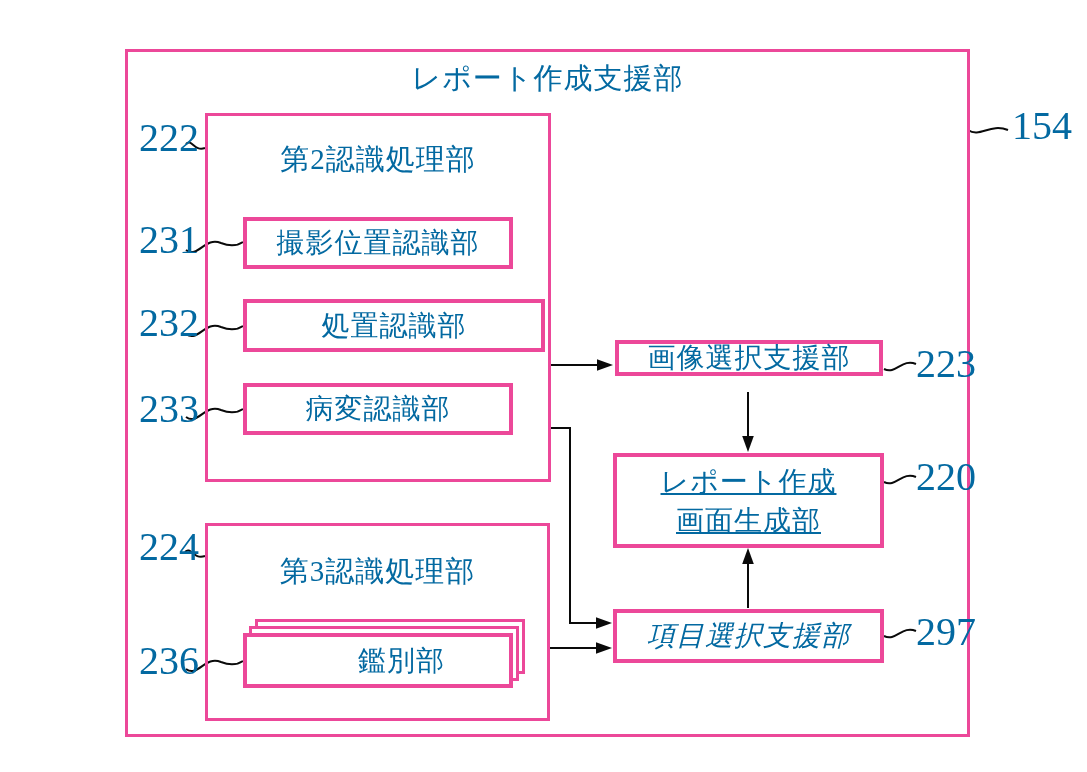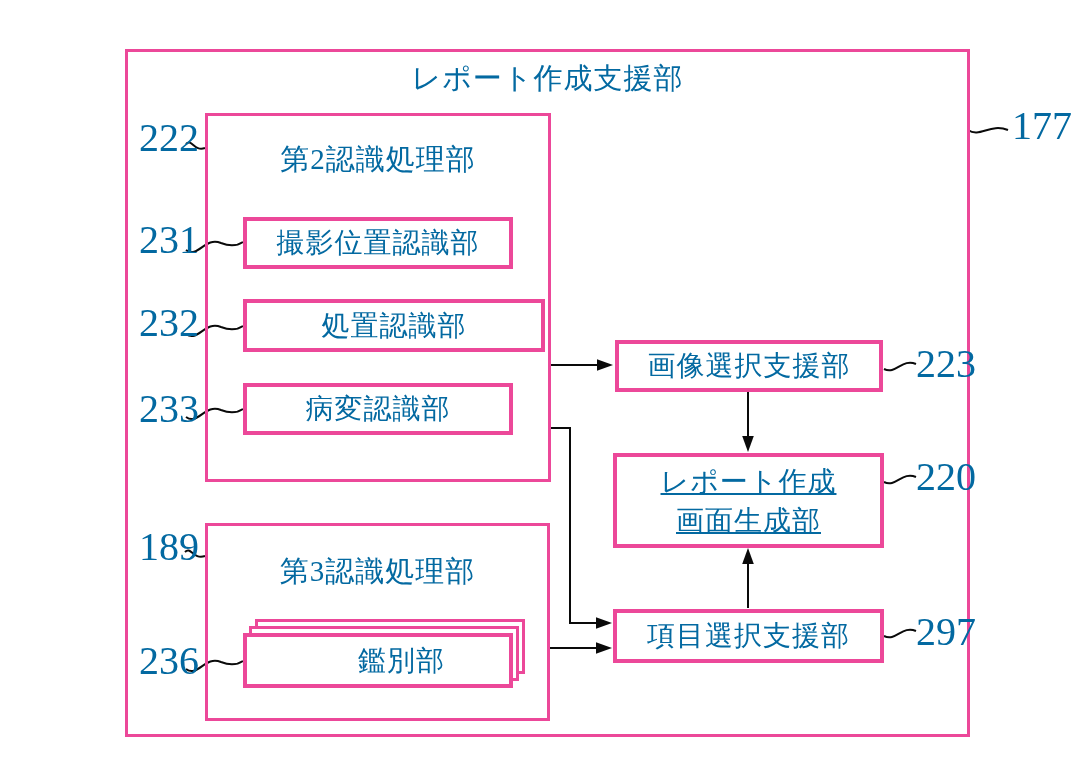--- a/index.html
+++ b/index.html
@@ -91,33 +91,33 @@
 
   <div class="box thick cellbox" style="left:243px;top:383px;width:270px;height:52px;">病変認識部</div>
 
   <div class="box hollow" style="left:205px;top:523px;width:345px;height:198px;"></div>
   <div class="grouplabel" style="left:205px;top:552px;width:345px;height:40px;">第3認識処理部</div>
 
   <div class="box" style="left:255px;top:619px;width:270px;height:55px;"></div>
   <div class="box" style="left:249px;top:626px;width:270px;height:55px;"></div>
   <div class="box thick cellbox" style="left:243px;top:633px;width:270px;height:55px;padding-left:47px;">鑑別部</div>
 
-  <div class="box thick cellbox" style="left:615px;top:340px;width:268px;height:52px;">画像選択支援部</div>
+  <div class="box thick cellbox" style="left:615px;top:340px;width:268px;height:36px;">画像選択支援部</div>
 
   <div class="box thick twoline" style="left:613px;top:453px;width:271px;height:95px;">
     <span>レポート作成</span>
     <span>画面生成部</span>
   </div>
 
-  <div class="box thick cellbox" style="left:613px;top:609px;width:271px;height:54px;">項目選択支援部</div>
+  <div class="box thick cellbox" style="left:613px;top:609px;width:271px;height:54px;font-style:italic;">項目選択支援部</div>
 
   <div class="ref" style="left:139px;top:120px;">222</div>
   <div class="ref" style="left:139px;top:222px;">231</div>
   <div class="ref" style="left:139px;top:305px;">232</div>
   <div class="ref" style="left:139px;top:391px;">233</div>
-  <div class="ref" style="left:139px;top:529px;">189</div>
+  <div class="ref" style="left:139px;top:529px;">224</div>
   <div class="ref" style="left:139px;top:643px;">236</div>
   <div class="ref" style="left:916px;top:346px;">223</div>
   <div class="ref" style="left:916px;top:459px;">220</div>
   <div class="ref" style="left:916px;top:614px;">297</div>
-  <div class="ref" style="left:1012px;top:108px;">177</div>
+  <div class="ref" style="left:1012px;top:108px;">154</div>
 
 </div>
 
 </body></html>

